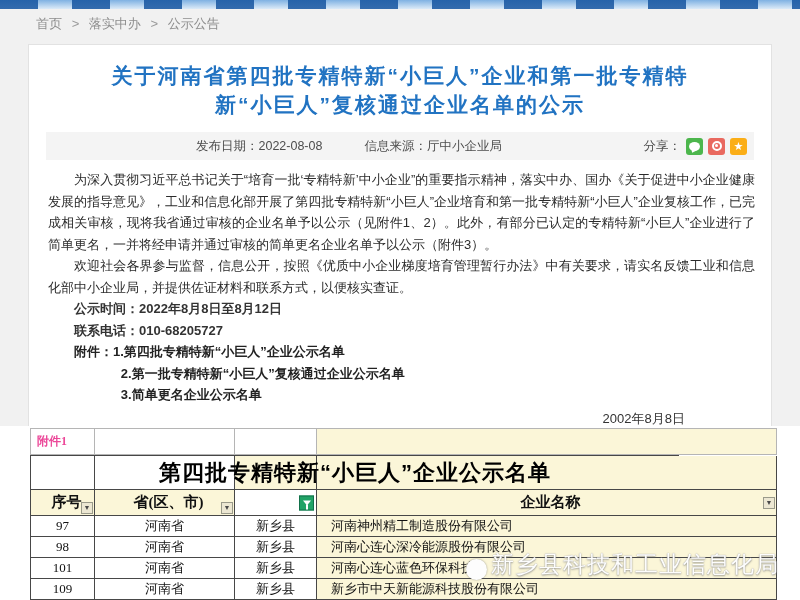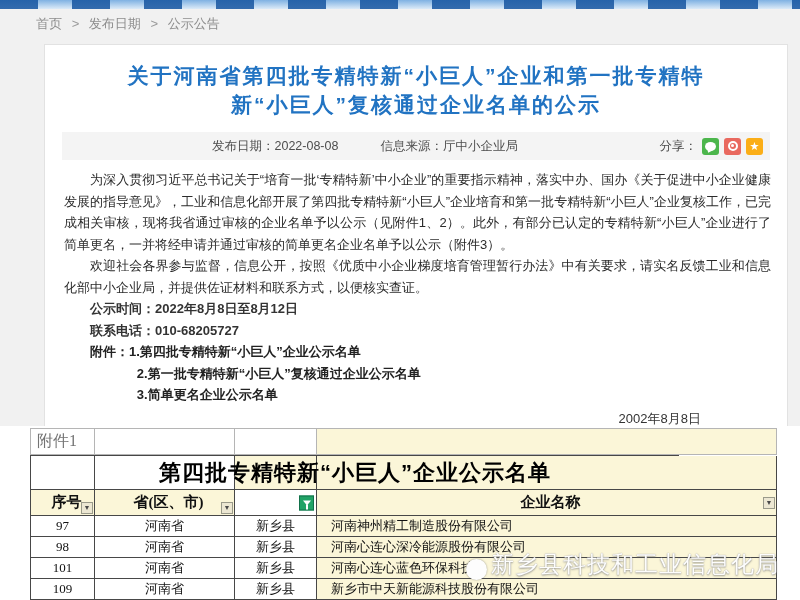--- a/index.html
+++ b/index.html
@@ -13,21 +13,21 @@
     position:absolute; top:0; left:0; width:800px; height:9px;
     background-image:
       repeating-linear-gradient(90deg, rgba(22,85,160,.85) 0 38px, rgba(22,85,160,0) 38px 72px),
       linear-gradient(#7fb1e2, #dcebf8);
   }
   .breadcrumb { position:absolute; top:15px; left:36px; font-size:13px; color:#8d8d8d; }
   .breadcrumb .sep { margin:0 6px; color:#9a9a9a; }
   .breadcrumb .crumb { cursor:pointer; }
 
   .card {
-    position:absolute; left:44px; top:44px; width:744px; height:487px;
+    position:absolute; left:28px; top:44px; width:744px; height:487px;
     background:#fff; border:1px solid #e2e2e2;
   }
   .article-title {
     margin-top:16px; text-align:center; color:#2173c2;
     font-size:21px; font-weight:bold; line-height:29px; letter-spacing:2px;
   }
   .meta {
     position:absolute; left:17px; right:17px; top:87px; height:28px;
     background:#f4f4f4; display:flex; align-items:center;
     font-size:12.5px; color:#4d4d4d;
@@ -65,21 +65,21 @@
   .sign-date { text-align:right; padding-right:70px; margin-top:2px; color:#333; }
 
   
   .excel { position:absolute; left:0; top:426px; width:800px; height:174px; background:#fff;
            font-family:"Liberation Serif", serif; }
   .grid4 { display:grid; grid-template-columns:64px 140px 82px 460px; }
   .attach-row { position:absolute; left:30px; top:2px; width:747px; height:27px;
                 border-top:1px solid #b5b5b5; border-left:1px solid #b5b5b5; }
   .ac { border-right:1px solid #b5b5b5; border-bottom:1px solid #b5b5b5;
         display:flex; align-items:center; padding-left:6px;
-        font-size:16px; color:#737373; background:#fff; }
+        font-size:12px; color:#ec4899; background:#fff;font-weight:bold; }
   .ac.yellow { background:#fbf6d8; }
 
   .xl { position:absolute; left:30px; top:29px; width:649px;
         border-top:1px solid #474747; border-left:1px solid #474747; }
   .xl .cell { border-right:1px solid #474747; border-bottom:1px solid #474747;
               display:flex; align-items:center; justify-content:center;
               position:relative; color:#111; background:#fff; }
   .xl .y { background:#fbf6d8; }
   .xl-title-row { position:relative; height:34px; }
   .xl-title {
@@ -121,21 +121,21 @@
 </style>
 </head>
 <body>
 
 <div class="page">
   <div class="topbar"></div>
 
   <div class="breadcrumb">
     <span class="crumb">首页</span>
     <span class="sep">&gt;</span>
-    <span class="crumb">发布日期</span>
+    <span class="crumb">落实中办</span>
     <span class="sep">&gt;</span>
     <span>公示公告</span>
   </div>
 
   <div class="card">
     <div class="article-title">
       <div>关于河南省第四批专精特新“小巨人”企业和第一批专精特</div>
       <div>新“小巨人”复核通过企业名单的公示</div>
     </div>
 

